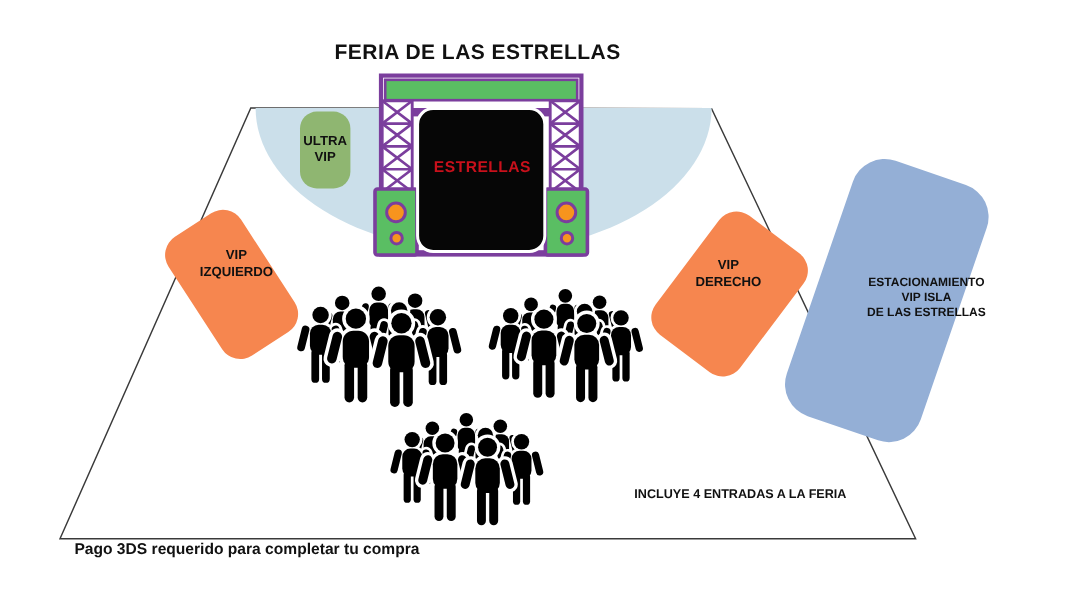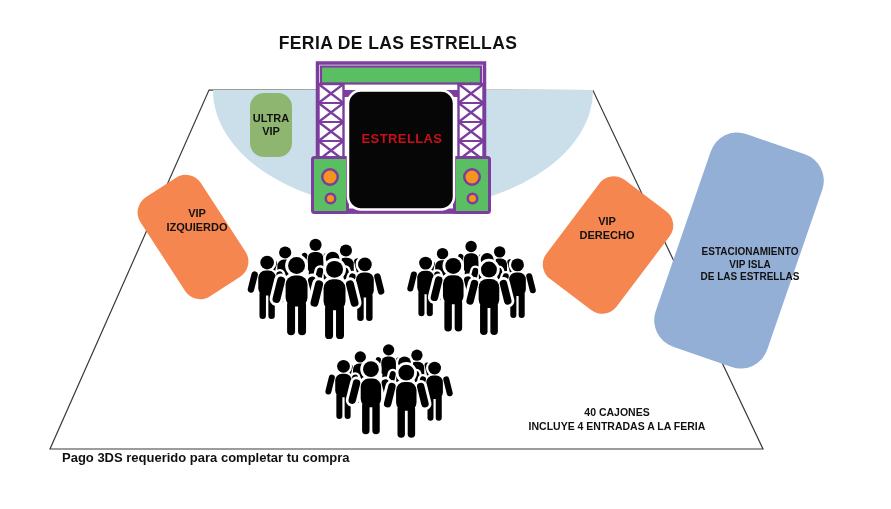--- a/index.html
+++ b/index.html
@@ -27,21 +27,21 @@
   .zone-ultra   { left:250px; top:93px;  width:42px;  height:64px;  border-radius:14px; background:var(--c-ultra-vip-green); display:flex; align-items:center; justify-content:center; }
   .zone-vleft   { left:157px; top:178px; width:72px;  height:118px; border-radius:18px; background:var(--c-vip-orange); transform:rotate(-33deg); }
   .zone-vright  { left:564px; top:183px; width:88px;  height:124px; border-radius:18px; background:var(--c-vip-orange); transform:rotate(37deg); }
   .zone-parking { left:680px; top:138px; width:118px; height:225px; border-radius:28px; background:var(--c-parking-blue); transform:rotate(19deg); }
 
   .label { position:absolute; color:var(--c-text-black); font-weight:bold; text-align:center; white-space:nowrap; }
   .title        { left:248px; top:33px; width:300px; font-size:17.5px; letter-spacing:0.4px; }
   .ultra-label  { position:static; font-size:11px; line-height:13px; }
   .vleft-label  { left:137px; top:207px; width:120px; font-size:11px; line-height:13.5px; }
   .vright-label { left:547px; top:215px; width:120px; font-size:11px; line-height:13.5px; }
-  .parking-label{ left:680px; top:230px; width:140px; font-size:10px; line-height:12.5px;margin-top:16px; }
+  .parking-label{ left:702px; top:230px; width:140px; font-size:10px; line-height:12.5px; }
   .escenario    { left:352px; top:131px; width:100px; font-size:13px; letter-spacing:0.4px; color:var(--c-escenario-red); }
   .info-box     { left:467px; top:406px; width:300px; font-size:10.5px; line-height:13.5px; }
   .footer-note  { left:62px;  top:450px; font-size:13px; text-align:left; }
 </style>
 </head>
 <body>
 
 <div class="canvas">
 
   <svg class="base" width="891" height="509" viewBox="0 0 891 509">
@@ -150,18 +150,17 @@
   <div class="label parking-label">
     <div>ESTACIONAMIENTO</div>
     <div>VIP ISLA</div>
     <div>DE LAS ESTRELLAS</div>
   </div>
 
   <div class="label title">FERIA DE LAS ESTRELLAS</div>
   <div class="label escenario">ESTRELLAS</div>
 
   <div class="label info-box">
-    <div>40 CAJONES</div>
     <div>INCLUYE 4 ENTRADAS A LA FERIA</div>
   </div>
 
   <div class="label footer-note">Pago 3DS requerido para completar tu compra</div>
 </div>
 
 </body></html>

